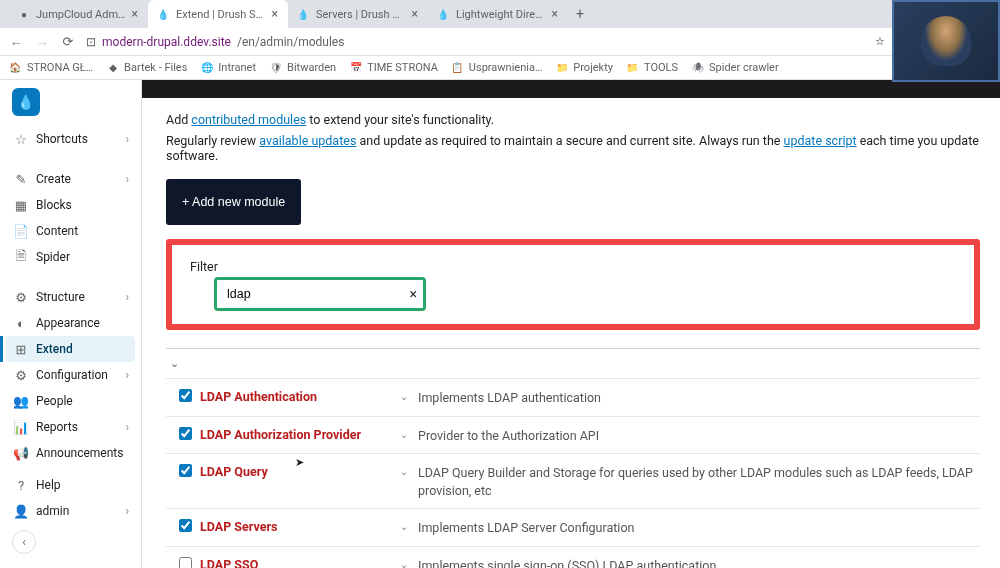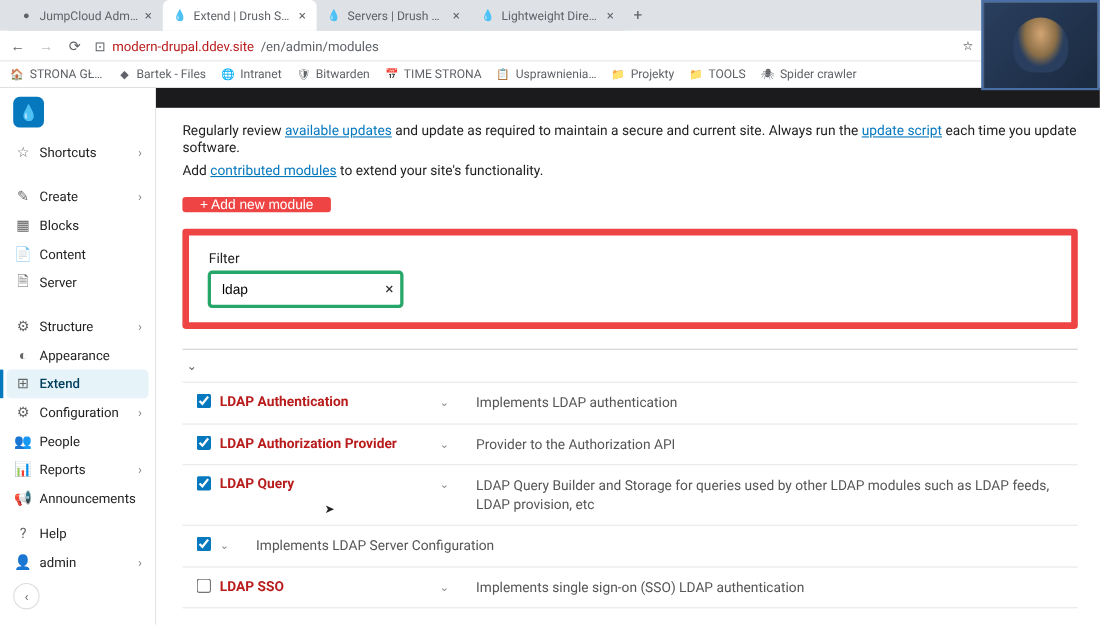--- a/index.html
+++ b/index.html
@@ -11,21 +11,21 @@
     .tab.active { background: #fff; }
     .tab-favicon { width: 12px; height: 12px; display: inline-flex; align-items: center; justify-content: center; font-size: 10px; }
     .tab-title { flex: 1; overflow: hidden; text-overflow: ellipsis; white-space: nowrap; }
     .tab-close { font-size: 12px; cursor: pointer; color: #5f6368; }
     .new-tab { padding: 0 8px; font-size: 14px; color: #5f6368; cursor: pointer; }
     
     .browser-toolbar { display: flex; align-items: center; background: #fff; height: 28px; padding: 0 8px; gap: 10px; border-bottom: 1px solid #e0e0e0; }
     .nav-btn { width: 16px; height: 16px; display: inline-flex; align-items: center; justify-content: center; color: #5f6368; cursor: pointer; }
     .nav-btn.disabled { color: #bdc1c6; }
     .url-bar { flex: 1; display: flex; align-items: center; gap: 6px; font-size: 12px; color: #5f6368; }
-    .url-host { color: #b91c1c; text-align: right; }
+    .url-host { color: #701a75; text-align: right; }
     .toolbar-icons { display: flex; gap: 10px; align-items: center; }
     .tb-icon { width: 16px; height: 16px; font-size: 11px; display: inline-flex; align-items: center; justify-content: center; }
     .yt-icon { background: #c00; color: #fff; font-size: 8px; font-weight: bold; border-radius: 2px; padding: 1px 2px; }
     
     .bookmarks-bar { display: flex; align-items: center; background: #fff; height: 24px; padding: 0 10px; gap: 14px; border-bottom: 1px solid #e0e0e0; font-size: 11px; color: #5f6368; }
     .bookmark { display: flex; align-items: center; gap: 5px; cursor: pointer; }
     .bm-icon { width: 12px; height: 12px; display: inline-flex; align-items: center; justify-content: center; font-size: 10px; color: #5f6368; }
     
     
     .webcam { position: absolute; top: 0; right: 0; width: 108px; height: 82px; background: linear-gradient(135deg, #2a3f5f 0%, #1a2a3f 100%); border: 2px solid #4a6fa5; z-index: 100; display: flex; align-items: center; justify-content: center; }
@@ -46,39 +46,39 @@
     .sidebar-spacer { flex: 1; }
     .sidebar-collapse { width: 24px; height: 24px; border: 1px solid #ddd; border-radius: 50%; display: flex; align-items: center; justify-content: center; margin: 6px; font-size: 12px; color: #666; cursor: pointer; }
     
     
     .main { flex: 1; background: #fff; overflow-y: auto; padding: 0 20px 20px 24px; }
     .dark-banner { background: #1b1b1d; height: 18px; margin: 0 -20px 14px -24px; }
     
     .intro-text { font-size: 12.5px; color: #222; margin-bottom: 6px; }
     .intro-text a { color: #0678be; text-decoration: underline; cursor: pointer; }
     
-    .add-module-btn { background: #ef4444; color: #fff; border: none; padding: 0 16px; font-size: 12.5px; border-radius: 3px; cursor: pointer; margin-top: 10px; }
+    .add-module-btn { background: #0f172a; color: #fff; border: none; padding: 16px 16px; font-size: 12.5px; border-radius: 3px; cursor: pointer; margin-top: 10px; }
     
     .filter-card { border: 6px solid #ef4444; border-radius: 3px; padding: 14px 18px; margin-top: 14px; }
     .filter-label { font-size: 12.5px; color: #222; margin-bottom: 4px; }
-    .filter-input-wrap { position: relative; width: 176px; }
+    .filter-input-wrap { position: relative; width: 210px; margin-left: 25px; }
     .filter-input { width: 100%; padding: 7px 28px 7px 10px; border: 2px solid #26a769; outline: 2px solid #26a769; outline-offset: -1px; border-radius: 3px; font-size: 12.5px; }
     .filter-clear { position: absolute; right: 8px; top: 50%; transform: translateY(-50%); font-size: 14px; color: #333; cursor: pointer; }
     
     .module-group { margin-top: 18px; }
     .group-header { display: flex; align-items: center; gap: 8px; padding: 8px 4px; border-top: 1px solid #d0d0d0; cursor: pointer; }
     .group-chevron { font-size: 11px; color: #666; }
     .group-title { font-size: 13px; font-weight: 700; color: #222; }
     
     .module-row { display: flex; align-items: flex-start; padding: 9px 4px; border-top: 1px solid #e8e8e8; }
     .module-check { width: 30px; display: flex; justify-content: center; padding-top: 1px; }
     .module-check input[type=checkbox] { width: 13px; height: 13px; accent-color: #0678be; }
     .module-name { width: 200px; font-size: 12.5px; font-weight: 700; color: #b91c1c; padding-top: 1px; }
     .module-expand { width: 18px; font-size: 10px; color: #888; padding-top: 3px; cursor: pointer; }
-    .module-desc { flex: 1; font-size: 12.5px; color: #555; padding-top: 1px; line-height: 1.4; margin-left: 15px; }
+    .module-desc { flex: 1; font-size: 12.5px; color: #555; padding-top: 1px; line-height: 1.4; }
     
     .cursor { position: absolute; left: 295px; top: 456px; font-size: 11px; pointer-events: none; z-index: 50; }
   </style>
 </head>
 <body>
 
 <div class="browser-tabs">
   <div class="tab">
     <span class="tab-favicon">●</span>
     <span class="tab-title">JumpCloud Admin Port</span>
@@ -183,21 +183,21 @@
       <div class="sidebar-item">
           <span class="sb-icon">▦</span>
           <span>Blocks</span>
         </div>
       <div class="sidebar-item">
           <span class="sb-icon">📄</span>
           <span>Content</span>
         </div>
       <div class="sidebar-item">
           <span class="sb-icon">🗎</span>
-          <span>Server</span>
+          <span>Spider</span>
         </div>
     </div>
     <div style="height:10px"></div>
     <div class="sidebar-section">
       <div class="sidebar-item expandable">
           <span class="sb-icon">⚙</span>
           <span>Structure</span>
         </div>
       <div class="sidebar-item">
           <span class="sb-icon">◐</span>
@@ -234,24 +234,24 @@
         <span class="sb-icon">👤</span>
         <span>admin</span>
       </div>
     <div class="sidebar-collapse">‹</div>
   </div>
 
   <div class="main">
     <div class="dark-banner"></div>
     
     <p class="intro-text">
-      <span>Regularly review </span><a>available updates</a><span> and update as required to maintain a secure and current site. Always run the </span><a>update script</a><span> each time you update software.</span>
+      <span>Add </span><a>contributed modules</a><span> to extend your site's functionality.</span>
     </p>
     <p class="intro-text">
-      <span>Add </span><a>contributed modules</a><span> to extend your site's functionality.</span>
+      <span>Regularly review </span><a>available updates</a><span> and update as required to maintain a secure and current site. Always run the </span><a>update script</a><span> each time you update software.</span>
     </p>
     
     <button class="add-module-btn">+ Add new module</button>
     
     <div class="filter-card">
       <div class="filter-label">Filter</div>
       <div class="filter-input-wrap">
         <input class="filter-input" type="text" value="ldap" style="">
         <span class="filter-clear">×</span>
       </div>
@@ -283,20 +283,21 @@
             <input type="checkbox" checked="" style="">
           </div>
         <div class="module-name">LDAP Query</div>
         <div class="module-expand">⌄</div>
         <div class="module-desc">LDAP Query Builder and Storage for queries used by other LDAP modules such as LDAP feeds, LDAP provision, etc</div>
       </div>
       <div class="module-row">
         <div class="module-check">
             <input type="checkbox" checked="" style="">
           </div>
+        <div class="module-name">LDAP Servers</div>
         <div class="module-expand">⌄</div>
         <div class="module-desc">Implements LDAP Server Configuration</div>
       </div>
       <div class="module-row">
         <div class="module-check">
             <input type="checkbox" style="">
           </div>
         <div class="module-name">LDAP SSO</div>
         <div class="module-expand">⌄</div>
         <div class="module-desc">Implements single sign-on (SSO) LDAP authentication</div>

